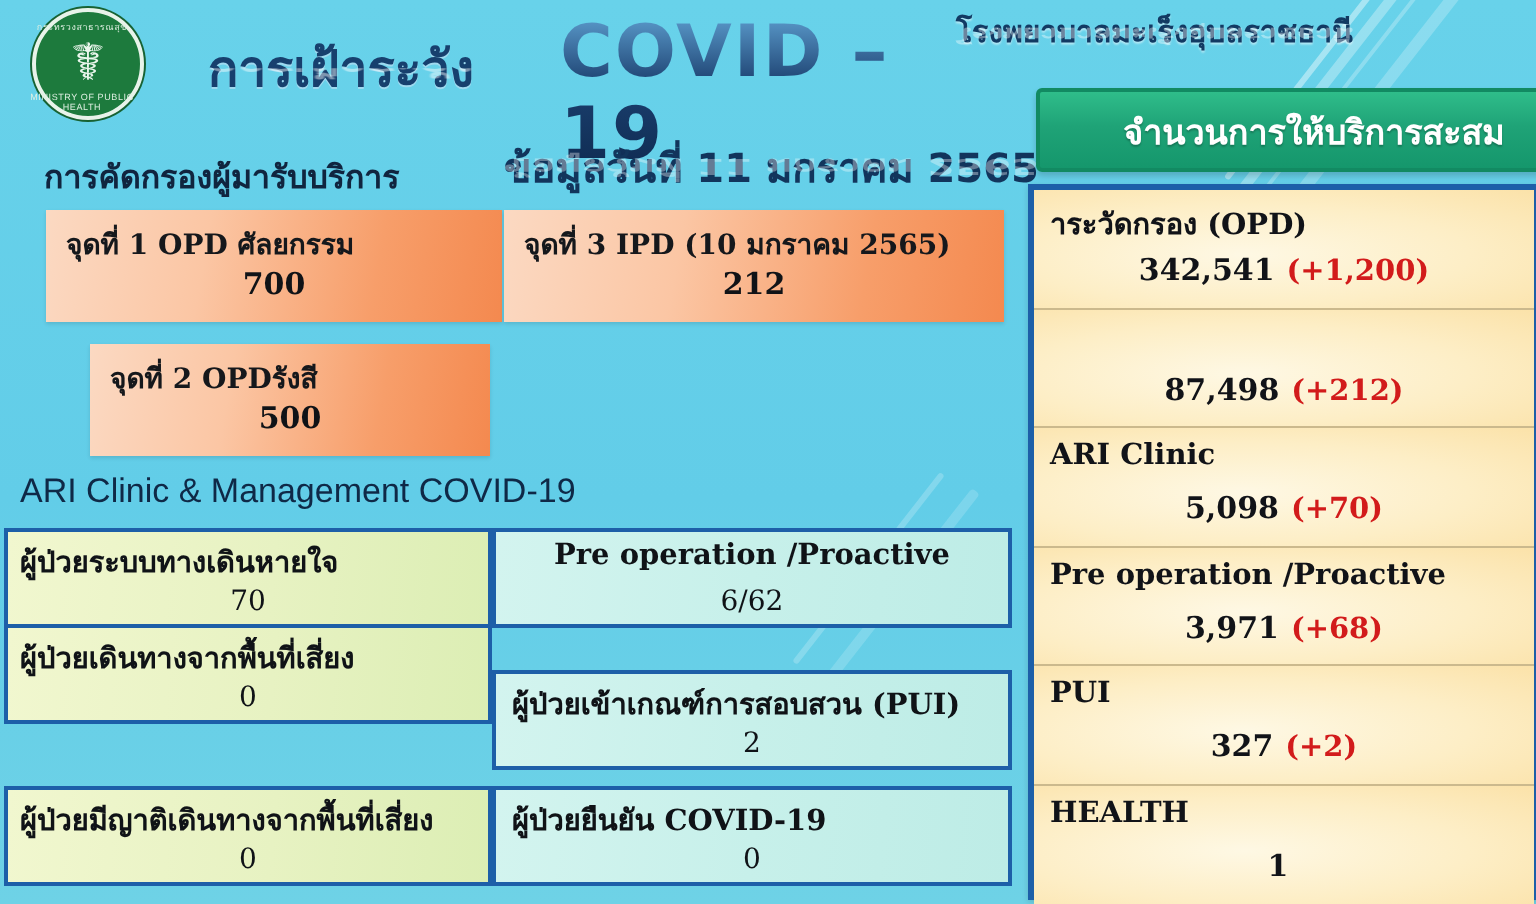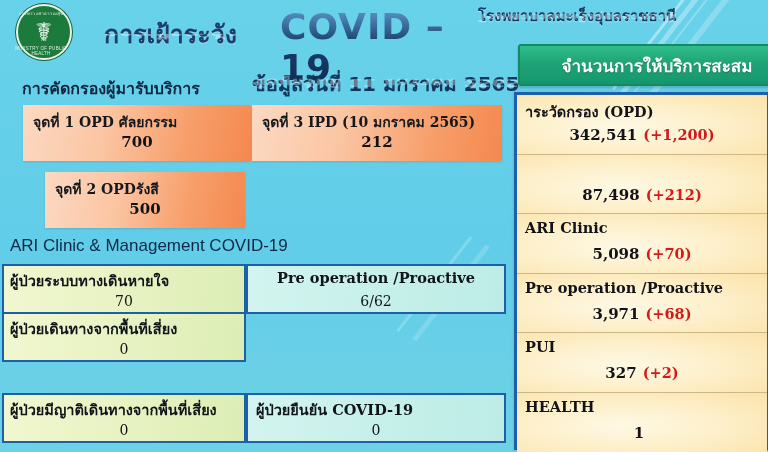--- a/index.html
+++ b/index.html
@@ -250,20 +250,24 @@
   </div>
   <div class="card-g" id="ari3">
     <div class="lab">ผู้ป่วยมีญาติเดินทางจากพื้นที่เสี่ยง</div>
     <div class="val">0</div>
   </div>
 
   <div class="card-c" id="mid1">
     <div class="lab">Pre operation /Proactive</div>
     <div class="val">6/62</div>
   </div>
+  <div class="card-c" id="mid2">
+    <div class="lab lft">ผู้ป่วยเข้าเกณฑ์การสอบสวน (PUI)</div>
+    <div class="val">2</div>
+  </div>
   <div class="card-c" id="mid3">
     <div class="lab lft">ผู้ป่วยยืนยัน COVID-19</div>
     <div class="val">0</div>
   </div>
 
   <div class="rp-head">
     <span>จำนวนการให้บริการสะสม</span>
   </div>
   <div class="rp-body">
     <div class="rp-row">

